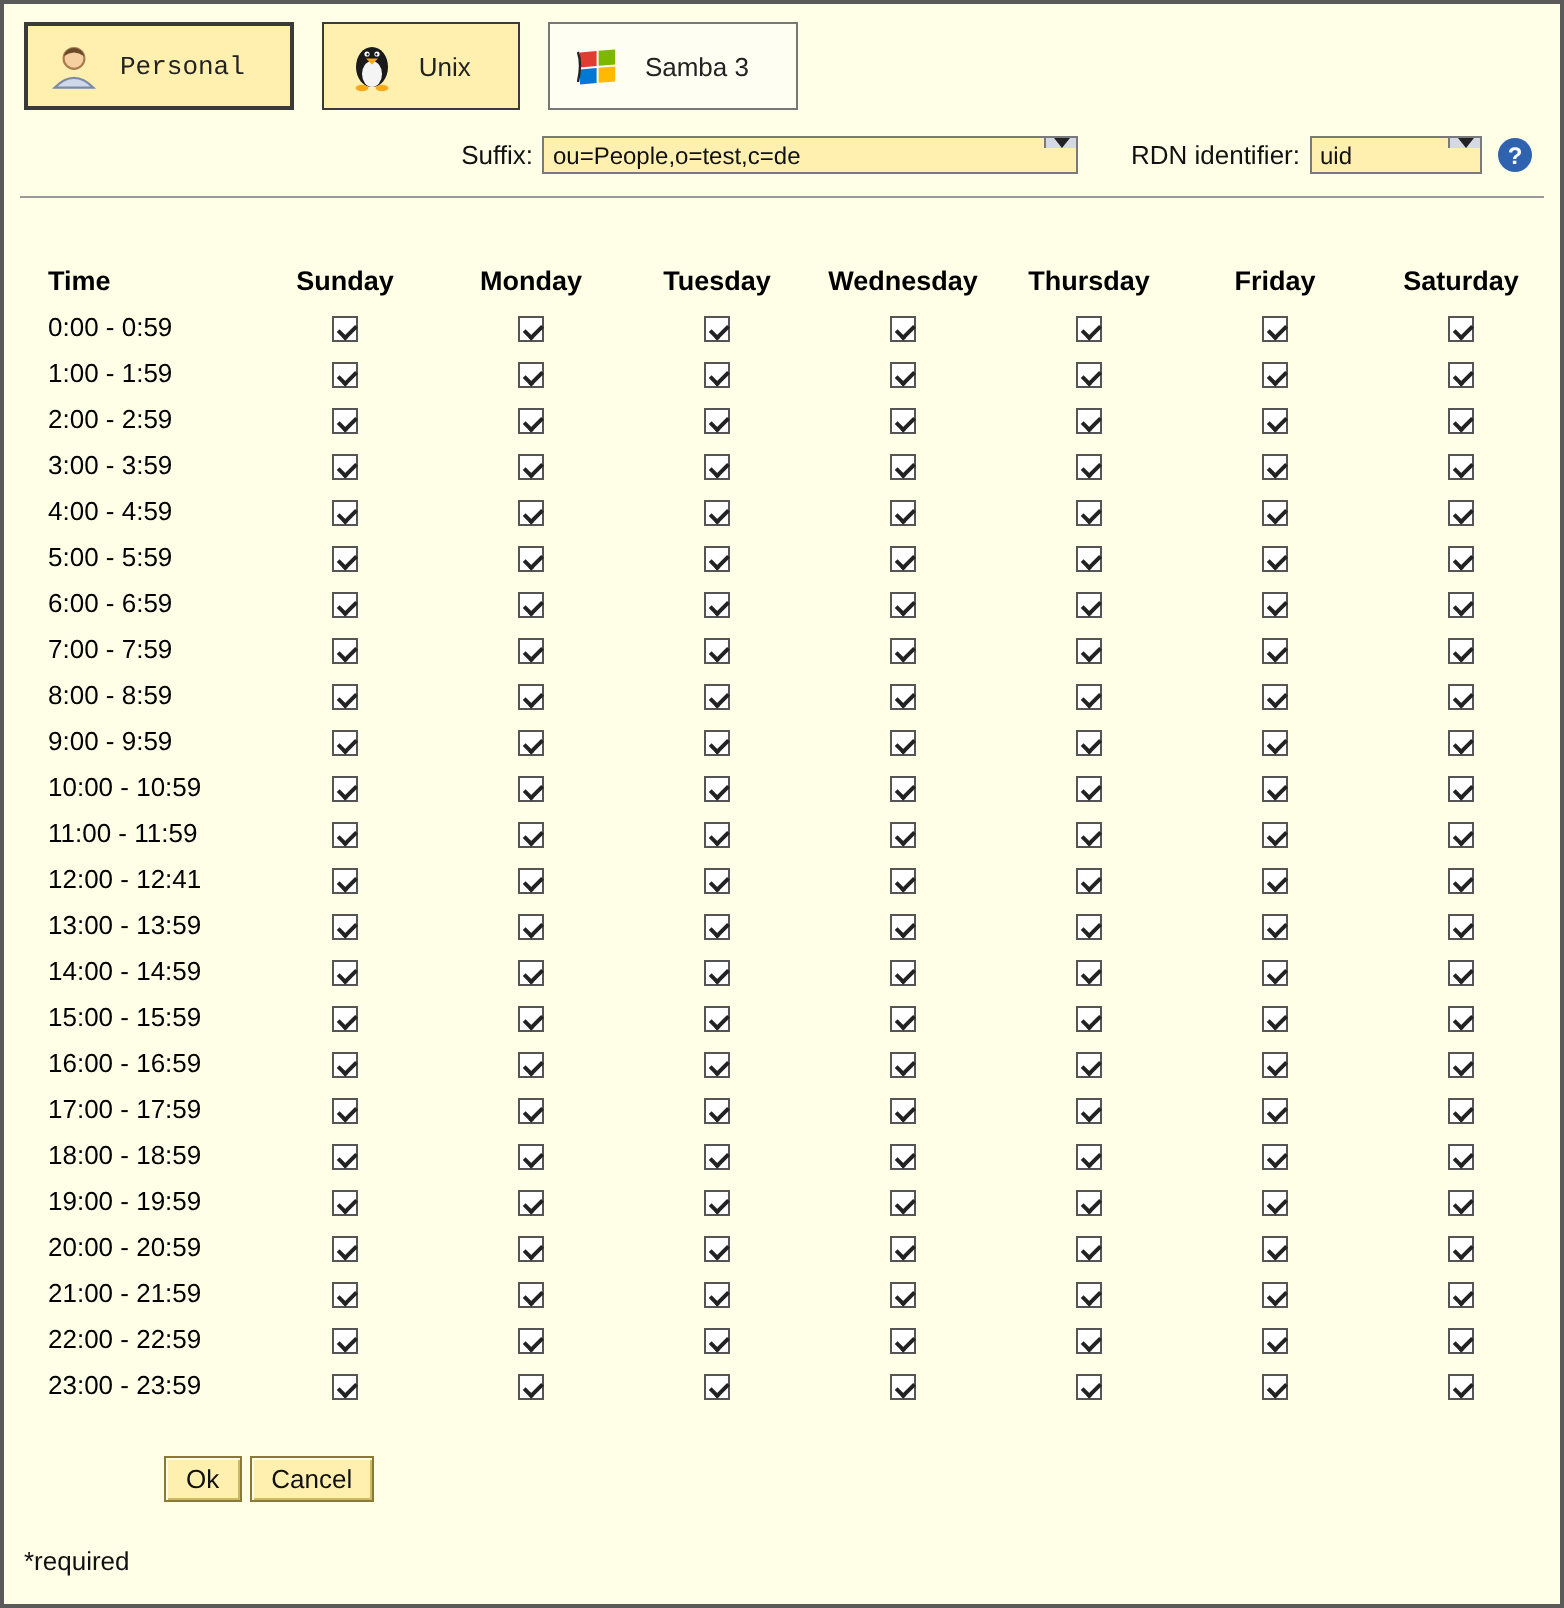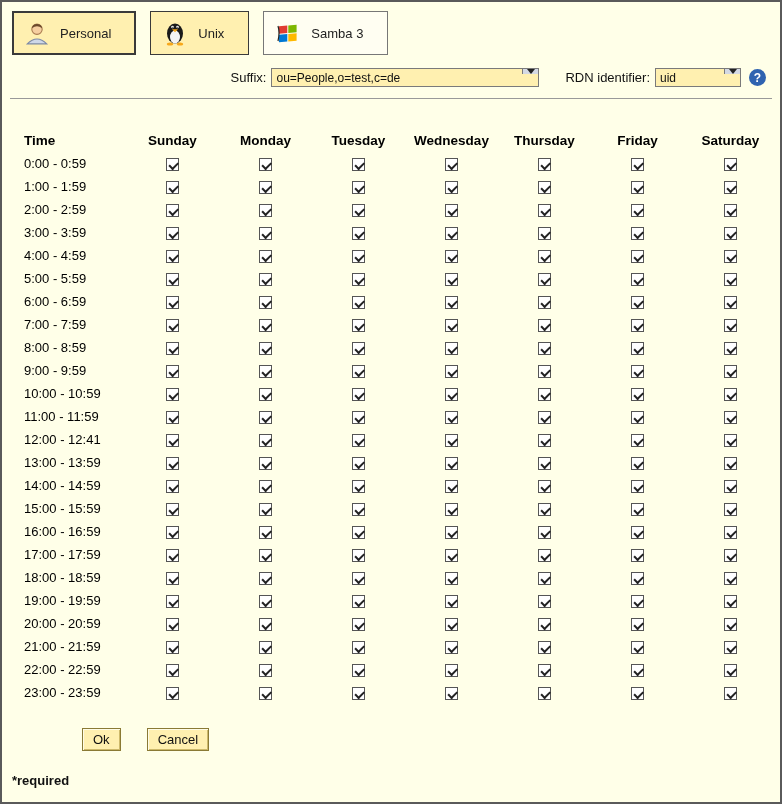--- a/index.html
+++ b/index.html
@@ -6,21 +6,21 @@
   html, body { margin:0; padding:0; background:#fdfdf5; }
   body { font-family:"Liberation Sans", sans-serif; }
 
   .page { width:782px; height:804px; border:2px solid #5a5a5a; background:#ffffe8; overflow:hidden; }
 
   
   .tabbar { display:flex; align-items:stretch; gap:14px; padding:9px 0 0 10px; }
   .tab { display:flex; align-items:center; gap:9px; background:#fff0b0; border:1px solid #3a3a3a;
          padding:6px 24px 6px 10px; font-size:13px; color:#222; cursor:pointer; height:44px; }
   .tab .tabicon { display:inline-flex; width:28px; height:28px; align-items:center; justify-content:center; }
-  .tab.first { border-width:2px; padding:5px 23px 5px 9px; }
+  .tab.first { border-width:2px; padding:5px 23px 5px 9px;font-family:Liberation Mono, monospace; }
   .tab.active { background:#fffef2; border-color:#777; }
 
   
   .toolbar { display:flex; align-items:center; font-size:13px; color:#111;
              padding:13px 14px 11px 0; justify-content:flex-end; }
   .toolbar label { margin-right:5px; }
   .select { display:flex; align-items:flex-start; border:1px solid #7a7a7a; background:#fff0b0; height:19px; cursor:pointer; }
   .select .selval { flex:1; font-size:12px; padding:2px 4px 0 4px; white-space:nowrap; overflow:hidden; }
   .select .selbtn { width:16px; background:#d4d9e4; border-left:1px solid #7a7a7a;
                     display:flex; align-items:center; justify-content:center; }
@@ -38,25 +38,25 @@
   th, td { font-size:13px; height:23px; padding:0; }
   th { font-weight:bold; text-align:center; width:93px; font-size:13.5px; }
   th.time, td.time { width:112px; text-align:left; padding-left:10px; }
   td { text-align:center; }
   input[type="checkbox"] { appearance:none; -webkit-appearance:none; width:13px; height:13px;
           border:1px solid #555; background:#fff; margin:0; position:relative; vertical-align:middle; cursor:pointer; }
   input[type="checkbox"]:checked::after { content:""; position:absolute; left:1.5px; top:2.5px;
           width:7px; height:3.5px; border-left:2px solid #222; border-bottom:2px solid #222; transform:rotate(-45deg); }
 
   
-  .btnrow { margin:24px 0 0 80px; display:flex; gap:26px; }
+  .btnrow { margin:24px 0 0 80px; display:flex; gap:4px; }
   .btnrow button { font-family:inherit; font-size:13px; color:#111; background:#fff0b0;
           border:1px solid #8a7a35; padding:3px 10px; cursor:pointer;
           box-shadow: inset 1px 1px 0 #fffce6, inset -1px -1px 0 #cdb96a; }
-  .required { font-size:13px; margin:22px 0 0 10px; color:#111;font-weight:bold; }
+  .required { font-size:13px; margin:22px 0 0 10px; color:#111; }
 </style>
 </head>
 <body>
 
 <div class="page">
 
   <div class="tabbar">
     <div class="tab first">
       <span class="tabicon">
         <svg width="26" height="26" viewBox="0 0 24 24">

